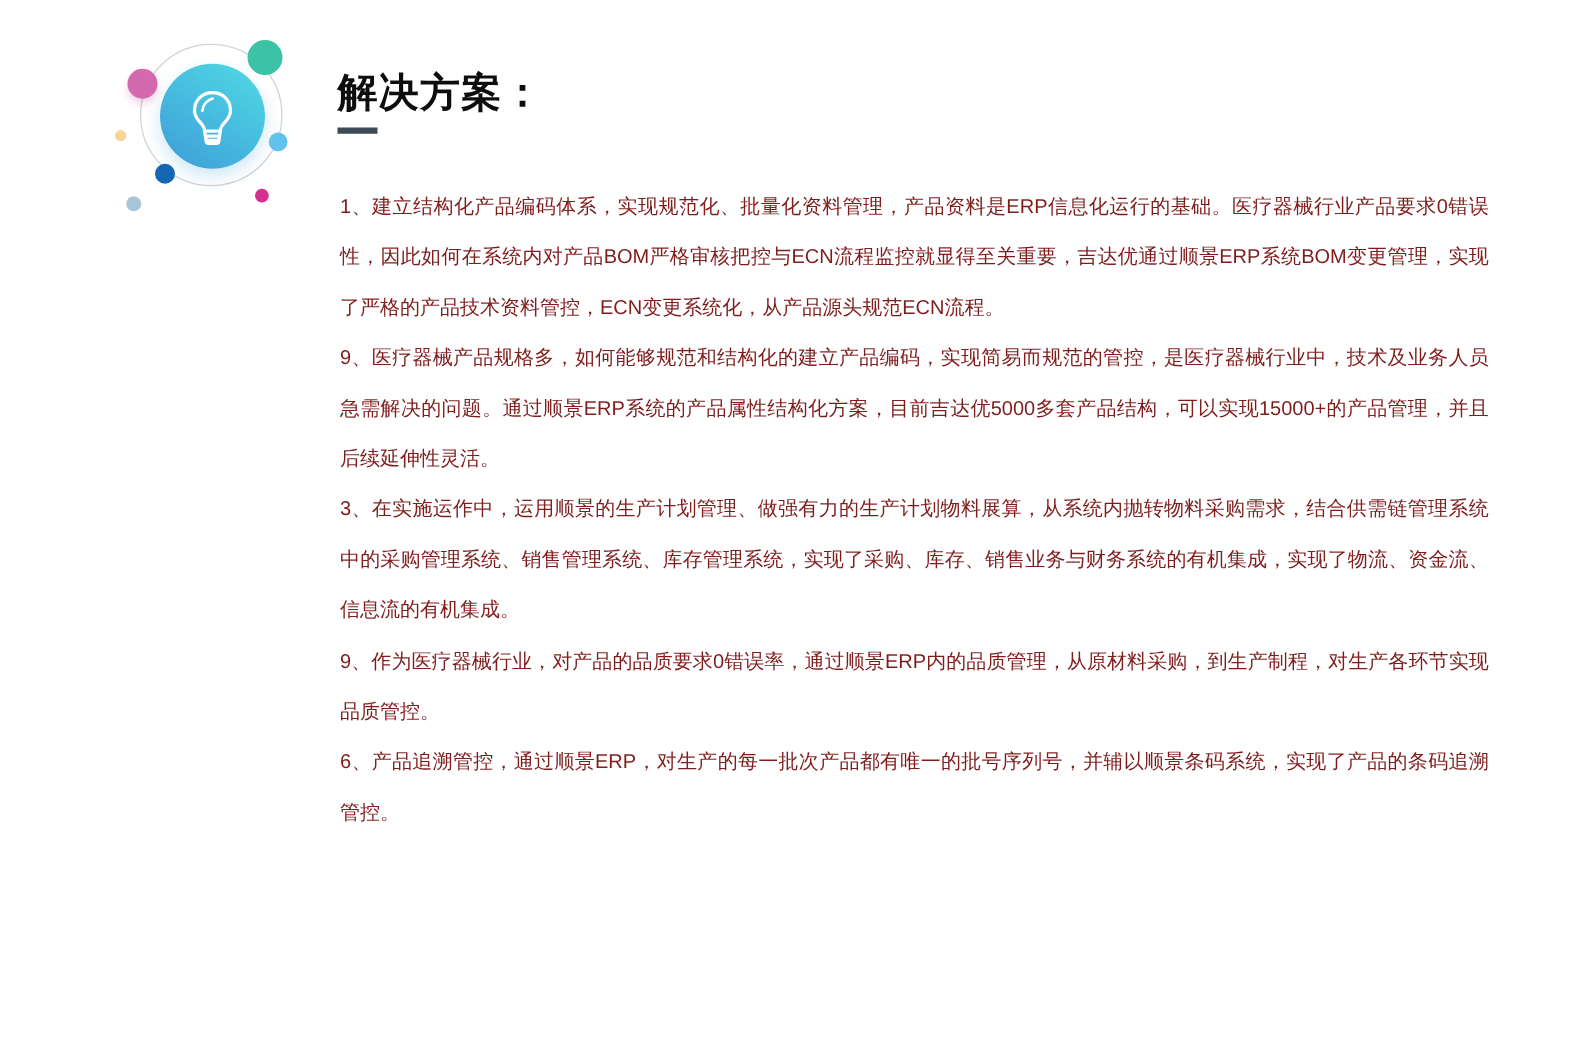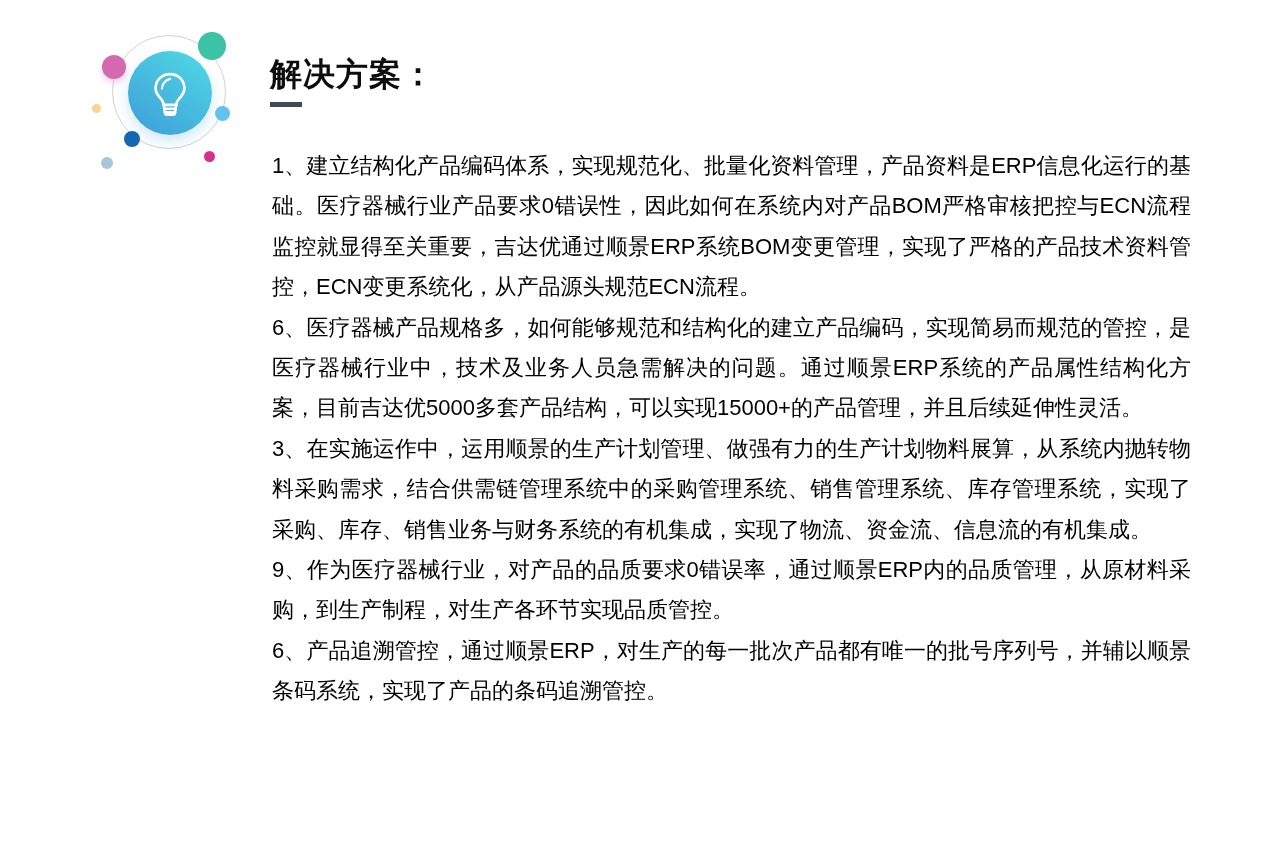--- a/index.html
+++ b/index.html
@@ -42,21 +42,21 @@
     color: #0d0d0d; letter-spacing: 1px;
   }
   .title-dash {
     position: absolute; left: 270px; top: 102px;
     width: 32px; height: 5px; background: #3d4a58;
   }
 
   
   .content {
     position: absolute; left: 272px; top: 146px; width: 919px;
-    font-size: 22px; line-height: 40.4px; color: #000000;
+    font-size: 16px; line-height: 40.4px; color: #7f1d1d;
     text-align: justify; text-justify: inter-ideograph;
   }
   .content p { margin: 0; }
 </style>
 </head>
 <body>
 
 <div class="canvas">
 
   <div class="icon-cluster">
@@ -77,19 +77,19 @@
     <span class="dot dot-steelblue"></span>
     <span class="dot dot-magenta"></span>
     <span class="dot dot-lightblue"></span>
   </div>
 
   <h1 class="section-title">解决方案：</h1>
   <div class="title-dash"></div>
 
   <div class="content">
     <p>1、建立结构化产品编码体系，实现规范化、批量化资料管理，产品资料是ERP信息化运行的基础。医疗器械行业产品要求0错误性，因此如何在系统内对产品BOM严格审核把控与ECN流程监控就显得至关重要，吉达优通过顺景ERP系统BOM变更管理，实现了严格的产品技术资料管控，ECN变更系统化，从产品源头规范ECN流程。</p>
-    <p>6、医疗器械产品规格多，如何能够规范和结构化的建立产品编码，实现简易而规范的管控，是医疗器械行业中，技术及业务人员急需解决的问题。通过顺景ERP系统的产品属性结构化方案，目前吉达优5000多套产品结构，可以实现15000+的产品管理，并且后续延伸性灵活。</p>
+    <p>9、医疗器械产品规格多，如何能够规范和结构化的建立产品编码，实现简易而规范的管控，是医疗器械行业中，技术及业务人员急需解决的问题。通过顺景ERP系统的产品属性结构化方案，目前吉达优5000多套产品结构，可以实现15000+的产品管理，并且后续延伸性灵活。</p>
     <p>3、在实施运作中，运用顺景的生产计划管理、做强有力的生产计划物料展算，从系统内抛转物料采购需求，结合供需链管理系统中的采购管理系统、销售管理系统、库存管理系统，实现了采购、库存、销售业务与财务系统的有机集成，实现了物流、资金流、信息流的有机集成。</p>
     <p>9、作为医疗器械行业，对产品的品质要求0错误率，通过顺景ERP内的品质管理，从原材料采购，到生产制程，对生产各环节实现品质管控。</p>
     <p>6、产品追溯管控，通过顺景ERP，对生产的每一批次产品都有唯一的批号序列号，并辅以顺景条码系统，实现了产品的条码追溯管控。</p>
   </div>
 
 </div>
 
 </body></html>

